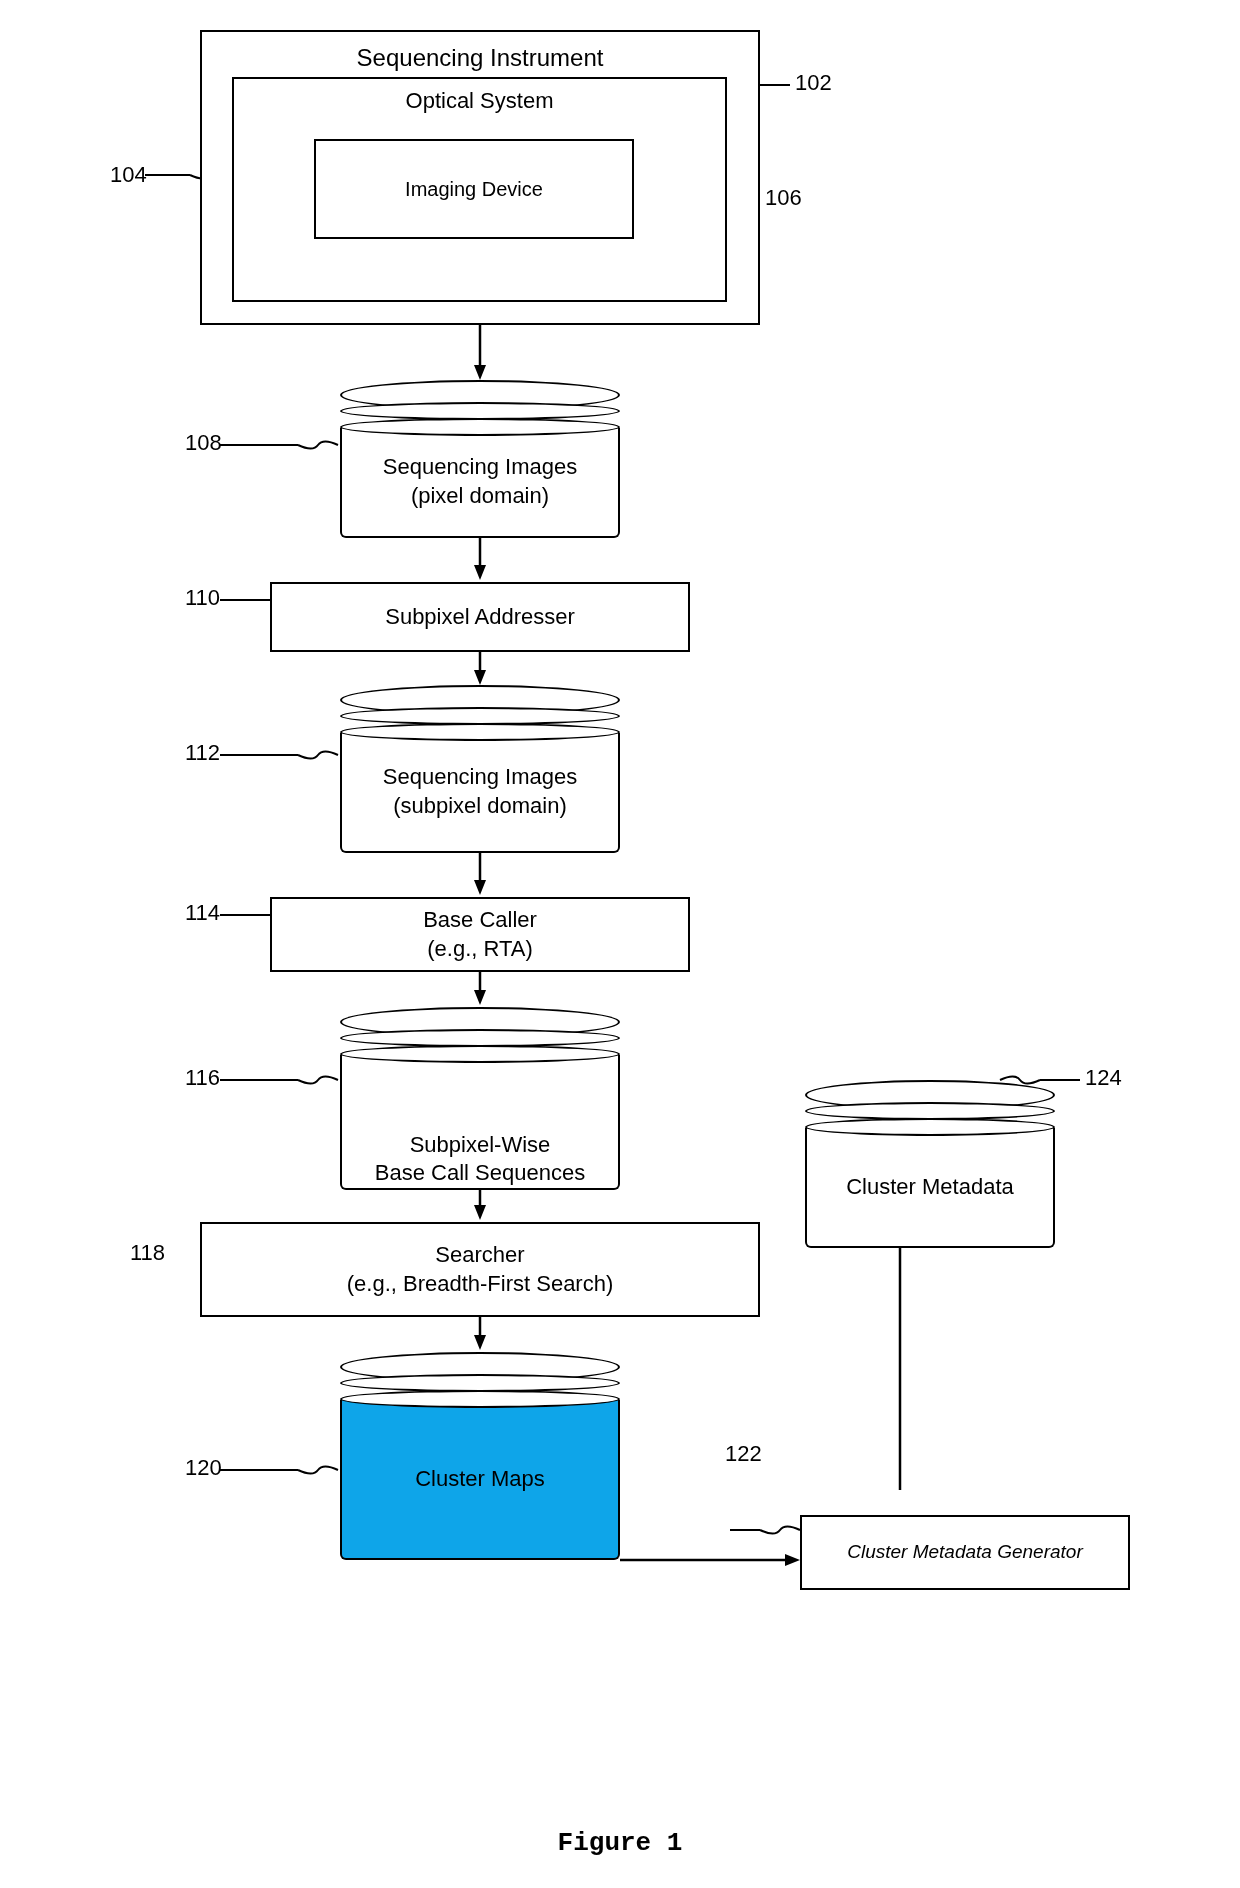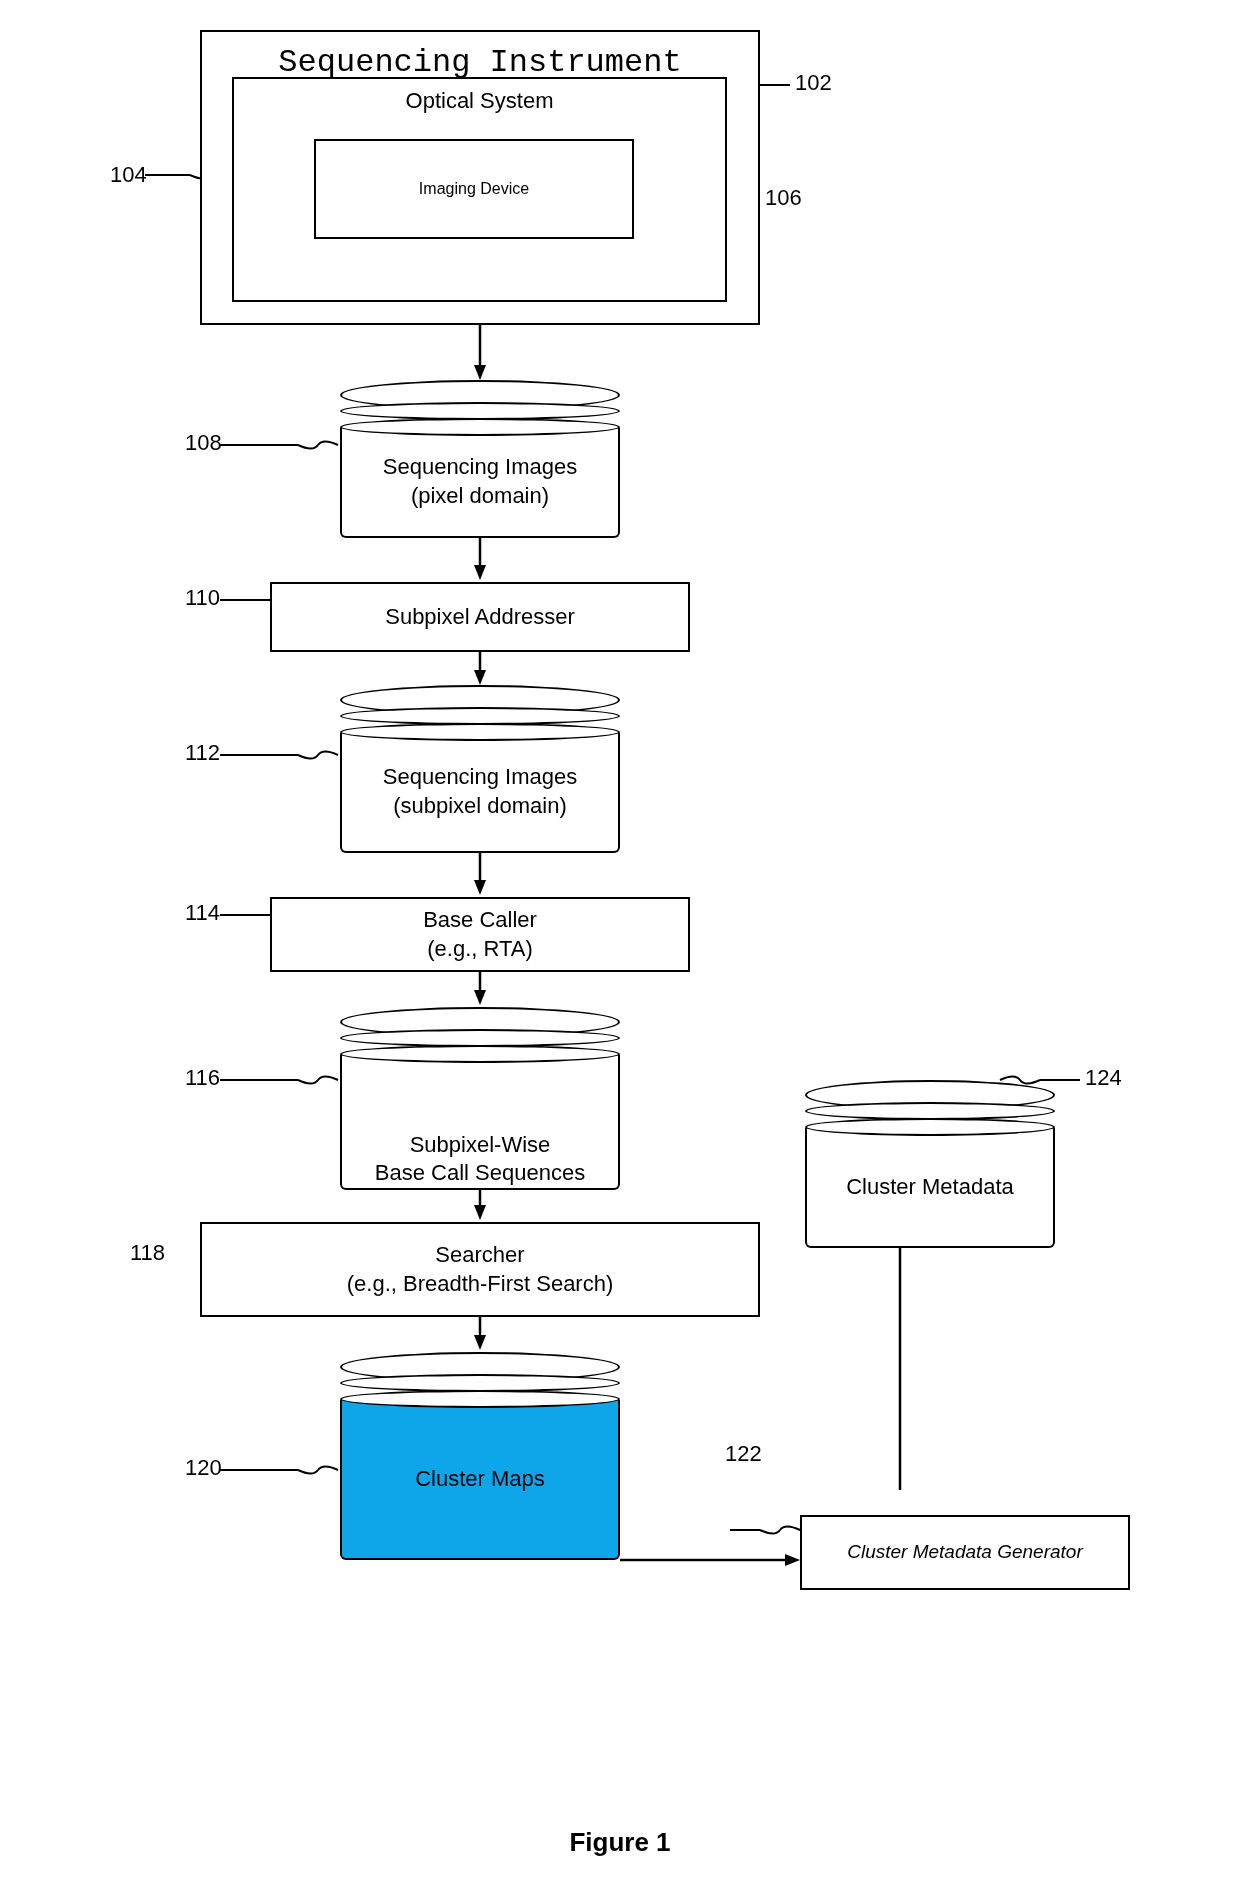--- a/index.html
+++ b/index.html
@@ -74,21 +74,21 @@
       pointer-events: none;
     }
 
     .figure-label {
       position: absolute;
       bottom: 30px;
       left: 50%;
       transform: translateX(-50%);
       font-size: 26px;
       font-weight: bold;
-      font-family: Liberation Sans, sans-serif;
+      font-family: Liberation Mono, monospace;
     }
   </style>
 </head>
 <body>
 
 <div class="diagram-container">
 
   <svg class="arrows-svg">
 
     <line x1="480" y1="322" x2="480" y2="370" stroke="#000" stroke-width="2.5"></line>
@@ -149,27 +149,27 @@
     <line x1="298" y1="1470" x2="220" y2="1470" stroke="#000" stroke-width="2"></line>
 
     <path d="M 800,1530 Q 785,1523 780,1530 Q 775,1537 760,1530" stroke="#000" stroke-width="2" fill="none"></path>
     <line x1="760" y1="1530" x2="730" y2="1530" stroke="#000" stroke-width="2"></line>
 
     <path d="M 1000,1080 Q 1015,1073 1020,1080 Q 1025,1087 1040,1080" stroke="#000" stroke-width="2" fill="none"></path>
     <line x1="1040" y1="1080" x2="1080" y2="1080" stroke="#000" stroke-width="2"></line>
   </svg>
 
   <div class="box" id="seq-instrument" style="left:200px; top:30px; width:560px; height:295px;">
-    <span class="box-text" style="position:absolute; top:10px; left:50%; transform:translateX(-50%); white-space:nowrap; font-size:32px;font-family:Liberation Mono, monospace;">Sequencing Instrument</span>
+    <span class="box-text" style="position:absolute; top:10px; left:50%; transform:translateX(-50%); white-space:nowrap; font-size:24px;">Sequencing Instrument</span>
 
     <div class="box" style="position:absolute; left:30px; top:45px; width:495px; height:225px;">
       <span class="box-text" style="position:absolute; top:8px; left:50%; transform:translateX(-50%); white-space:nowrap; font-size:22px;">Optical System</span>
 
       <div class="box" style="position:absolute; left:80px; top:60px; width:320px; height:100px;">
-        <span class="box-text" style="font-size:16px;">Imaging Device</span>
+        <span class="box-text" style="font-size:20px;">Imaging Device</span>
       </div>
     </div>
   </div>
 
   <div class="ref-label" style="left:795px; top:70px;">102</div>
 
   <div class="ref-label" style="left:110px; top:162px;">104</div>
 
   <div class="ref-label" style="left:765px; top:185px;">106</div>
 

